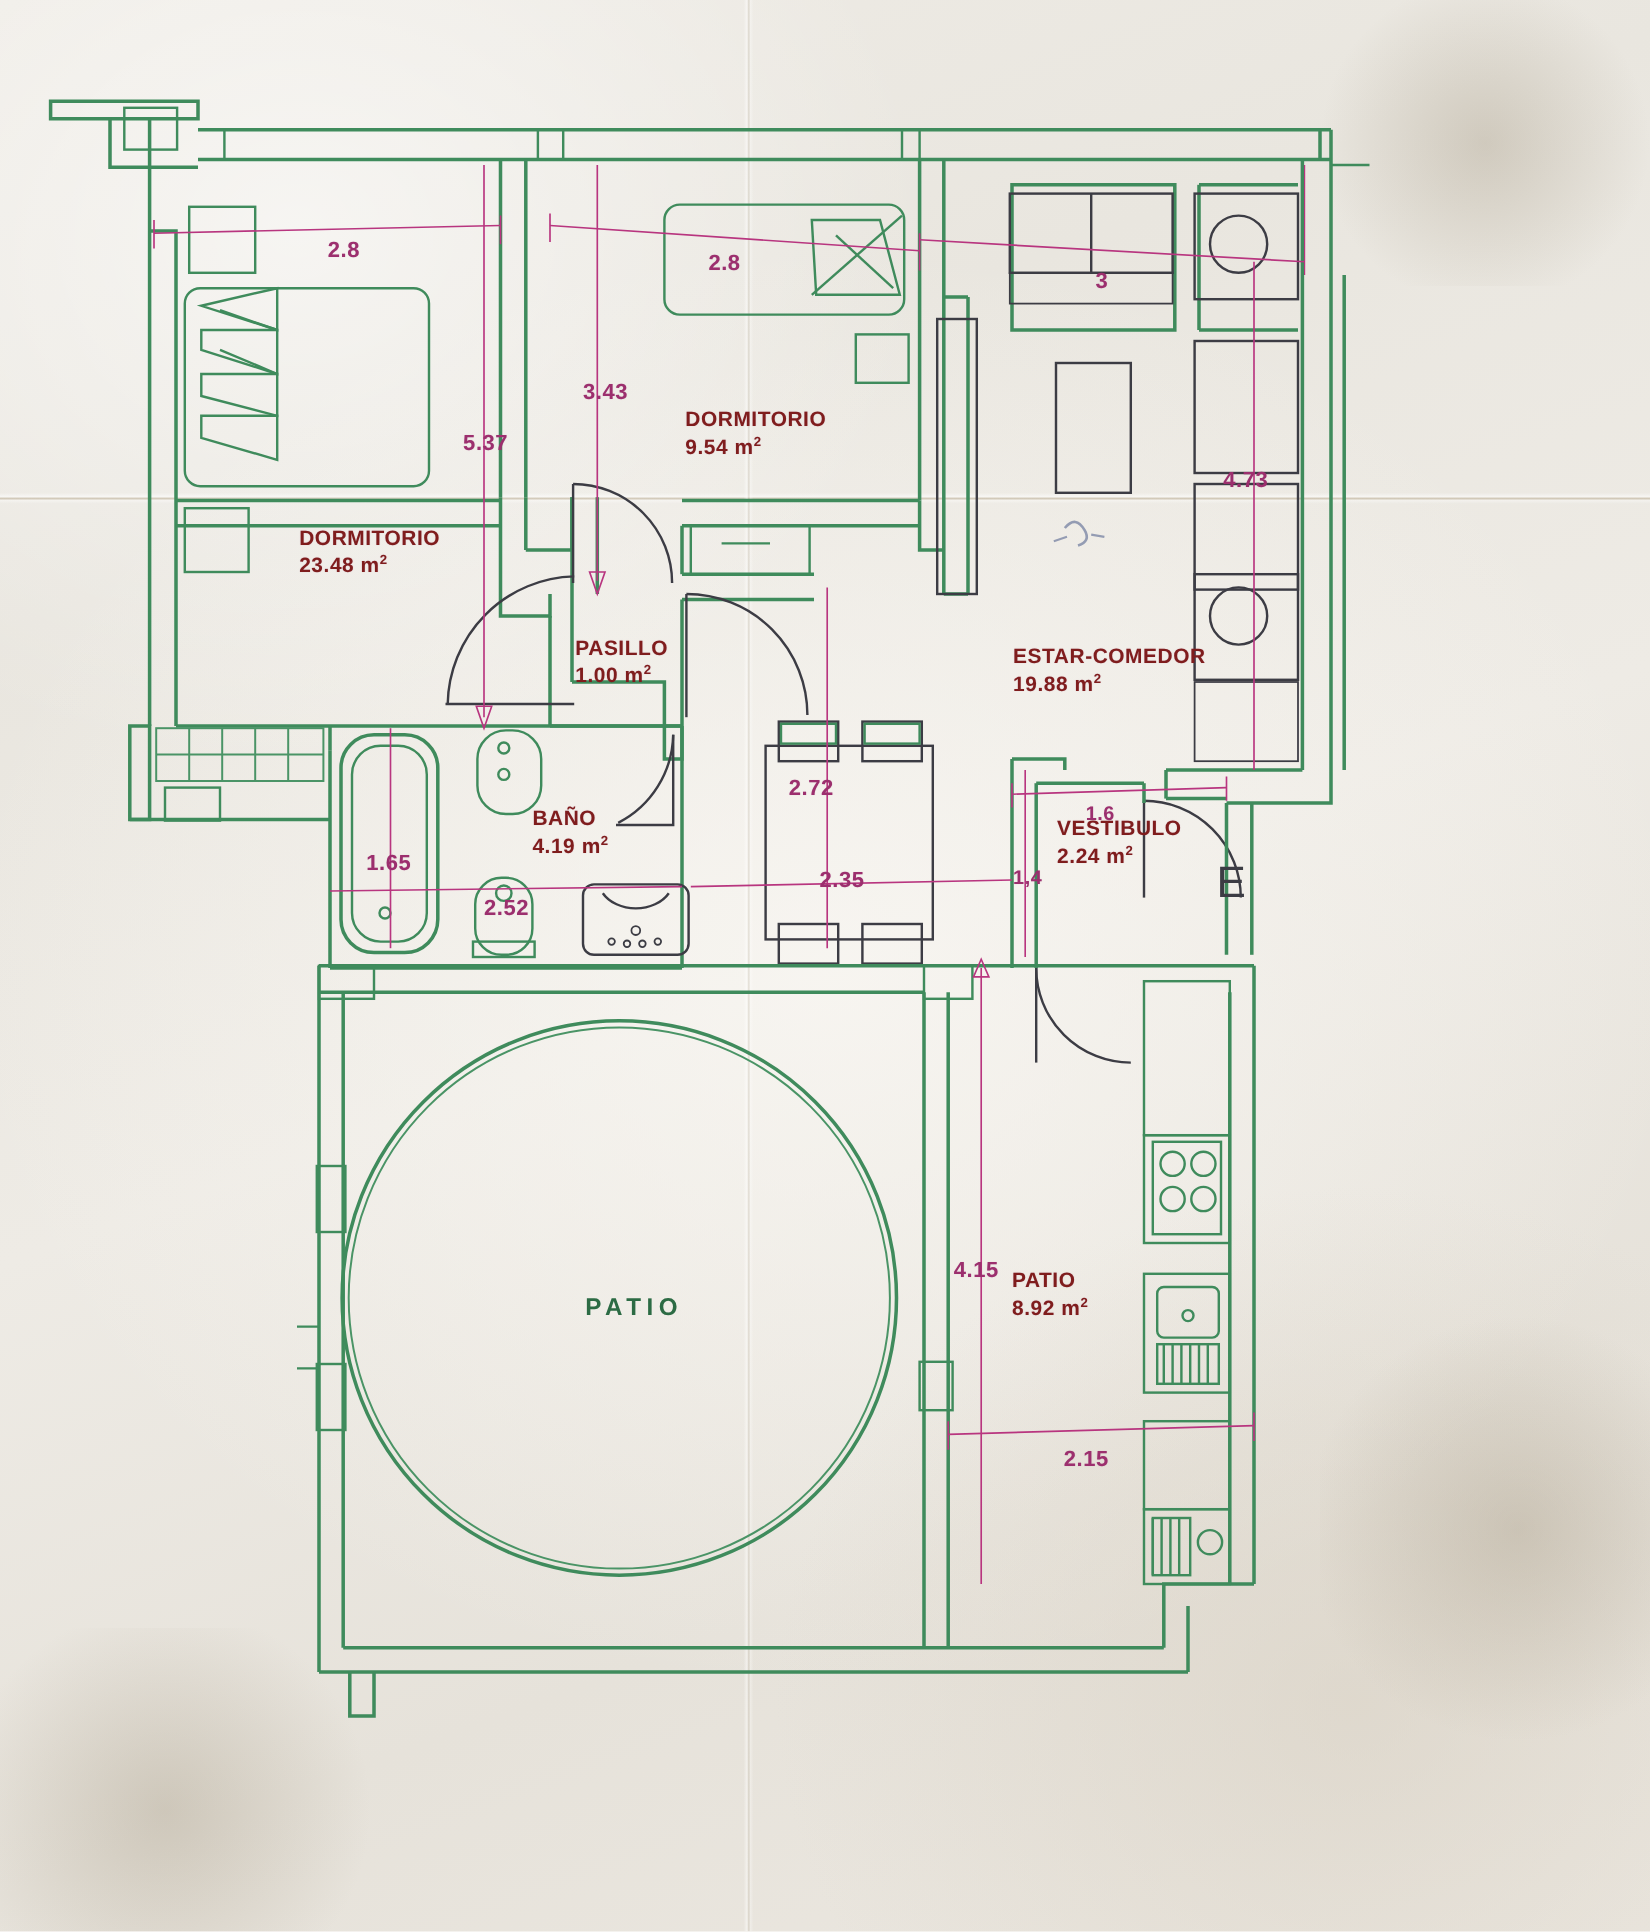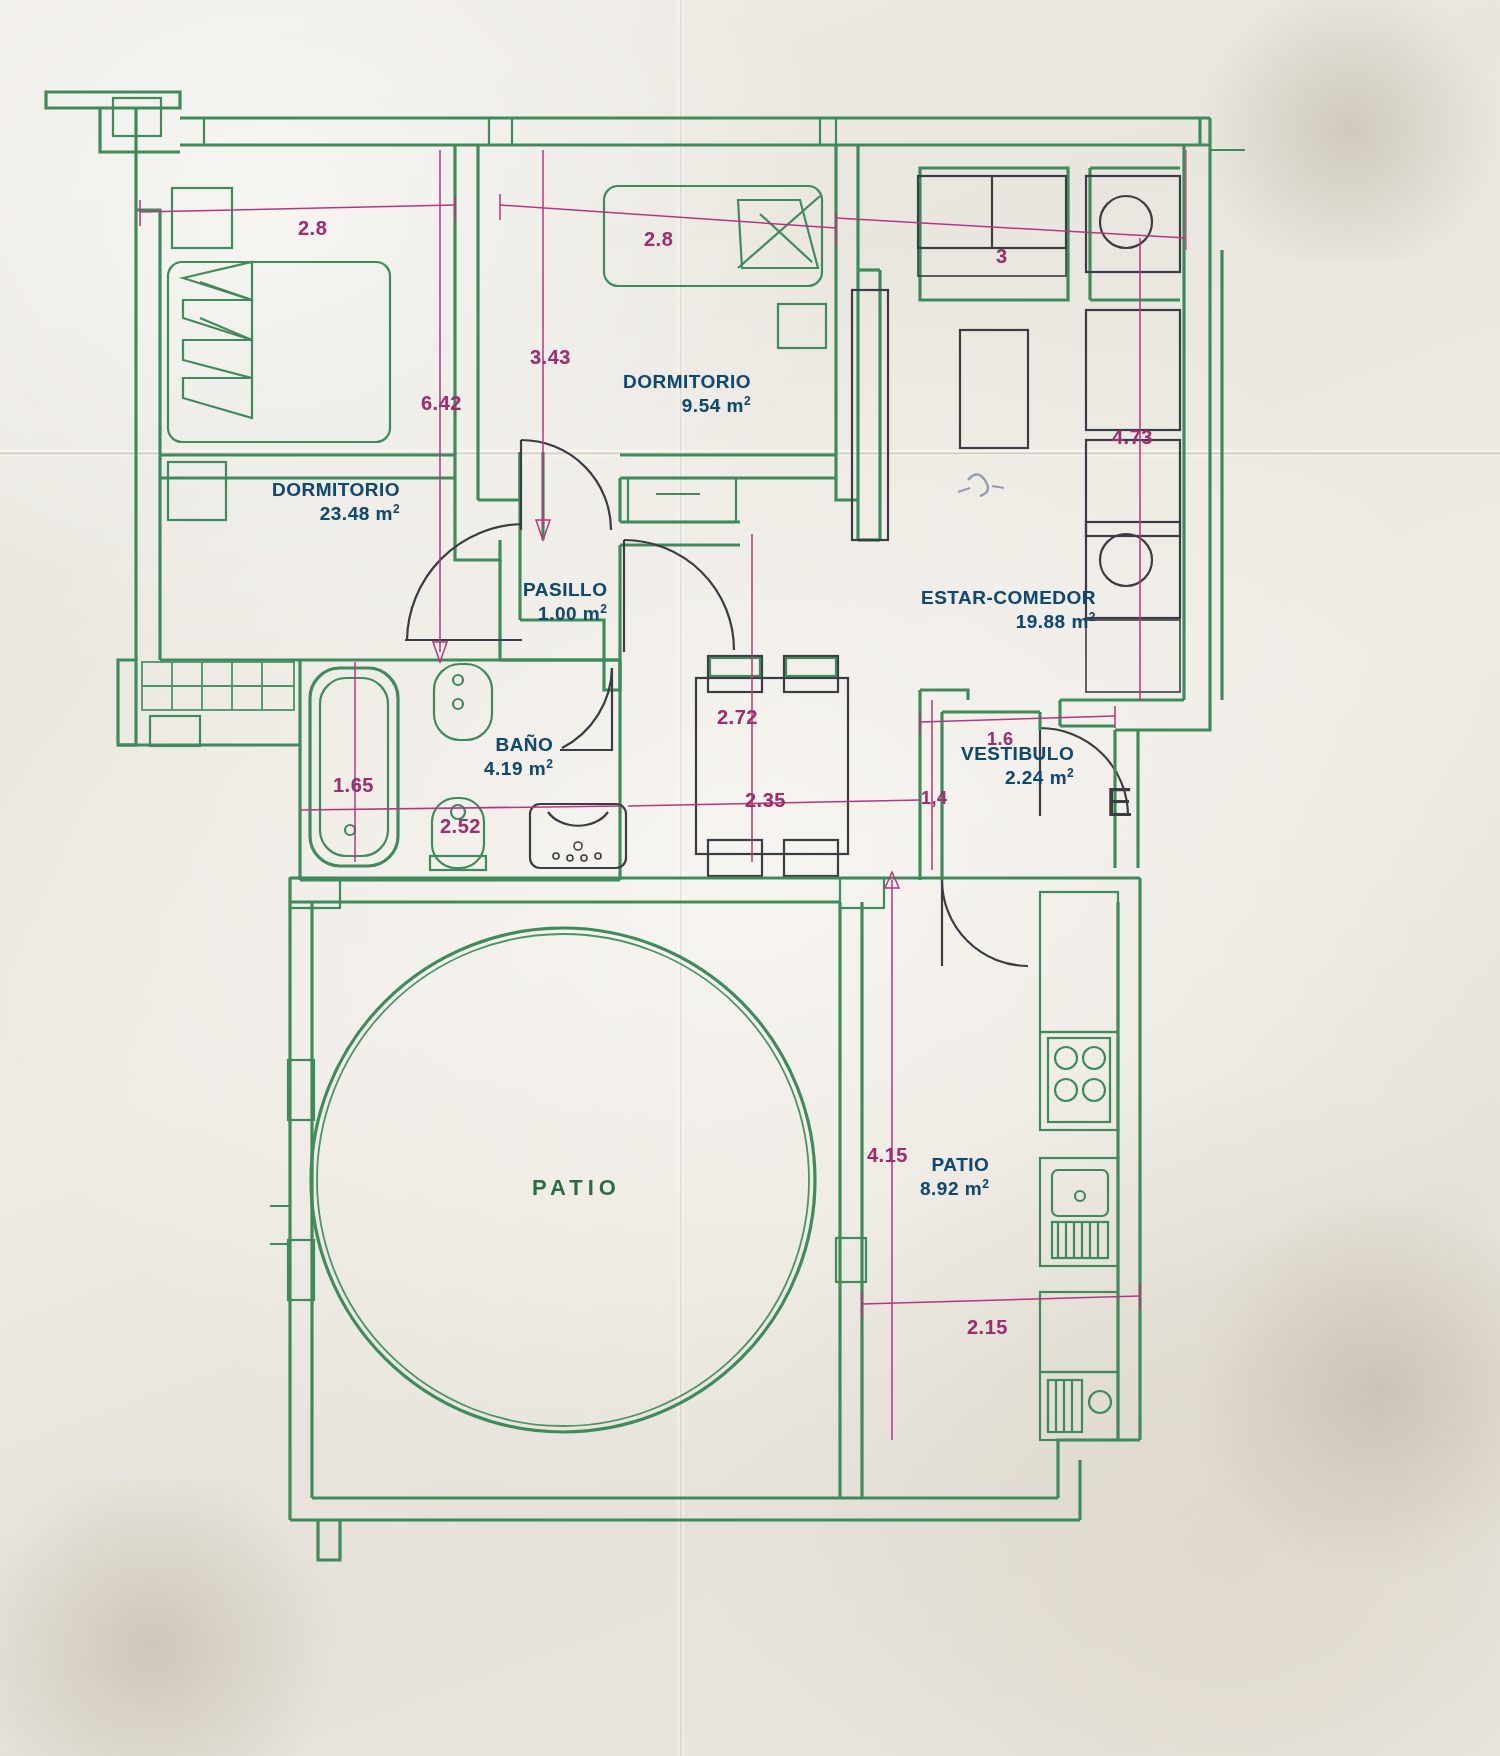--- a/index.html
+++ b/index.html
@@ -54,24 +54,24 @@
     pointer-events: none;
   }
   svg#plan {
     position: absolute;
     left: 0; top: 0;
     width: 1500px;
     height: 1756px;
   }
   .room-label {
     position: absolute;
-    color: #0c4a6e;
+    color: #7f1d1d;
     font-family: "Liberation Sans", sans-serif;
     font-weight: bold;
-    text-align: right;
+    text-align: left;
     line-height: 1.25;
     letter-spacing: 0.5px;
     text-shadow: 0 0 1px rgba(150,40,110,0.25);
     white-space: nowrap;
   }
   .room-name { font-size: 19px; display: block; }
   .room-area { font-size: 19px; display: block; }
   .room-area sup { font-size: 12px; }
   .dim-label {
     position: absolute;
@@ -447,21 +447,21 @@
     <span class="room-name">PATIO</span>
     <span class="room-area"><span>8.92</span> <span>m</span><sup>2</sup></span>
   </div>
 
   <div class="patio-label" style="left:532px; top:1175px;">PATIO</div>
 
   <div class="dim-label" style="left:298px;  top:217px;">2.8</div>
   <div class="dim-label" style="left:644px;  top:228px;">2.8</div>
   <div class="dim-label" style="left:996px;  top:245px;">3</div>
   <div class="dim-label" style="left:530px;  top:346px;">3.43</div>
-  <div class="dim-label" style="left:421px;  top:392px;">6.42</div>
+  <div class="dim-label" style="left:421px;  top:392px;">5.37</div>
   <div class="dim-label" style="left:1112px; top:426px;">4.73</div>
   <div class="dim-label" style="left:333px;  top:774px;">1.65</div>
   <div class="dim-label" style="left:440px;  top:815px;">2.52</div>
   <div class="dim-label" style="left:717px;  top:706px;">2.72</div>
   <div class="dim-label" style="left:745px;  top:789px;">2.35</div>
   <div class="dim-label" style="left:987px;  top:729px; font-size:18px;">1.6</div>
   <div class="dim-label" style="left:921px;  top:788px; font-size:18px;">1,4</div>
   <div class="dim-label" style="left:867px;  top:1144px;">4.15</div>
   <div class="dim-label" style="left:967px;  top:1316px;">2.15</div>
 

